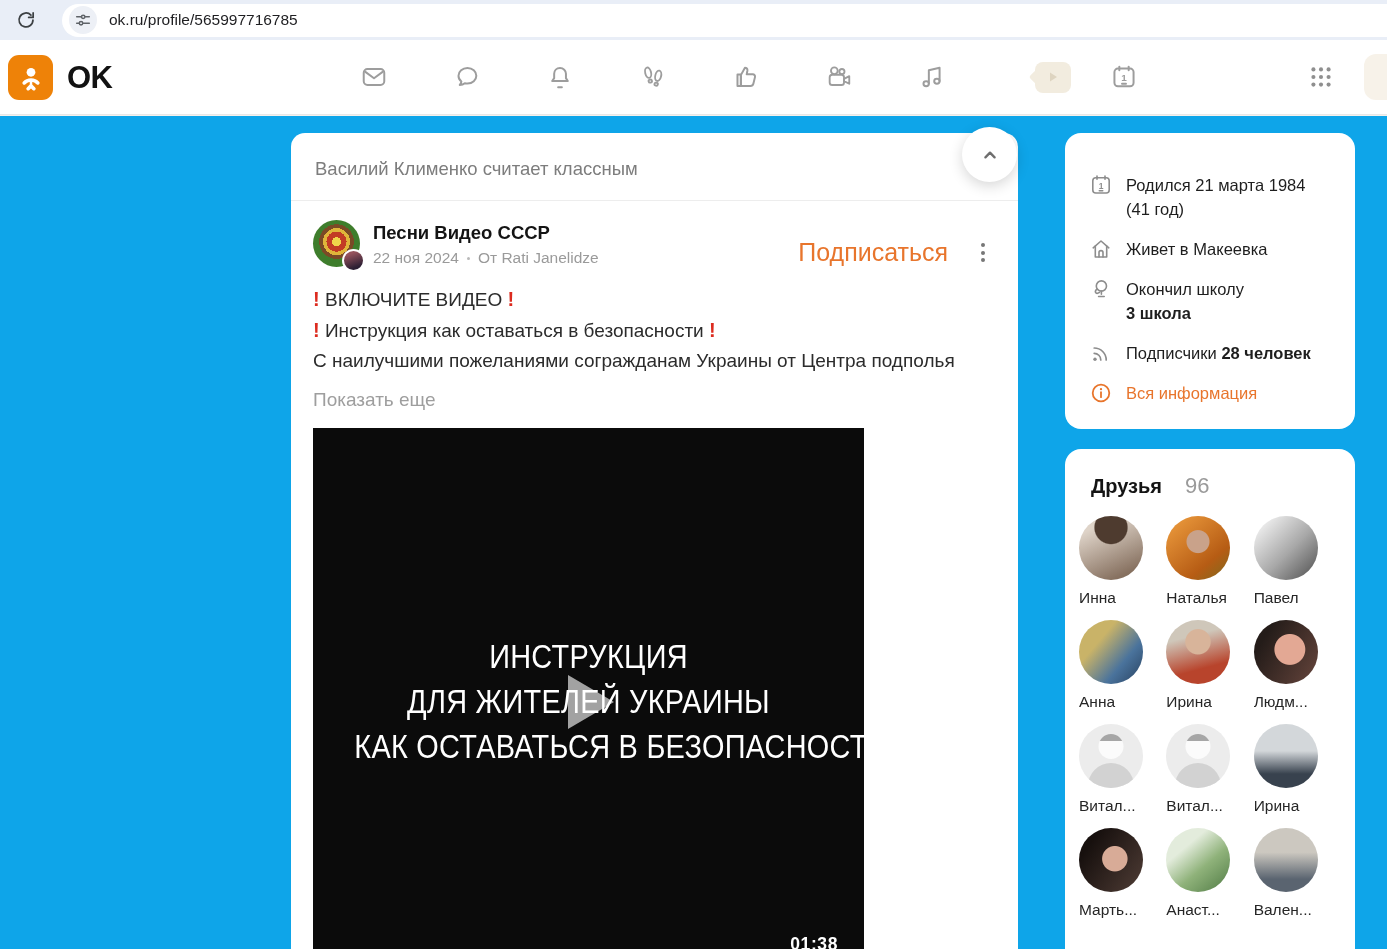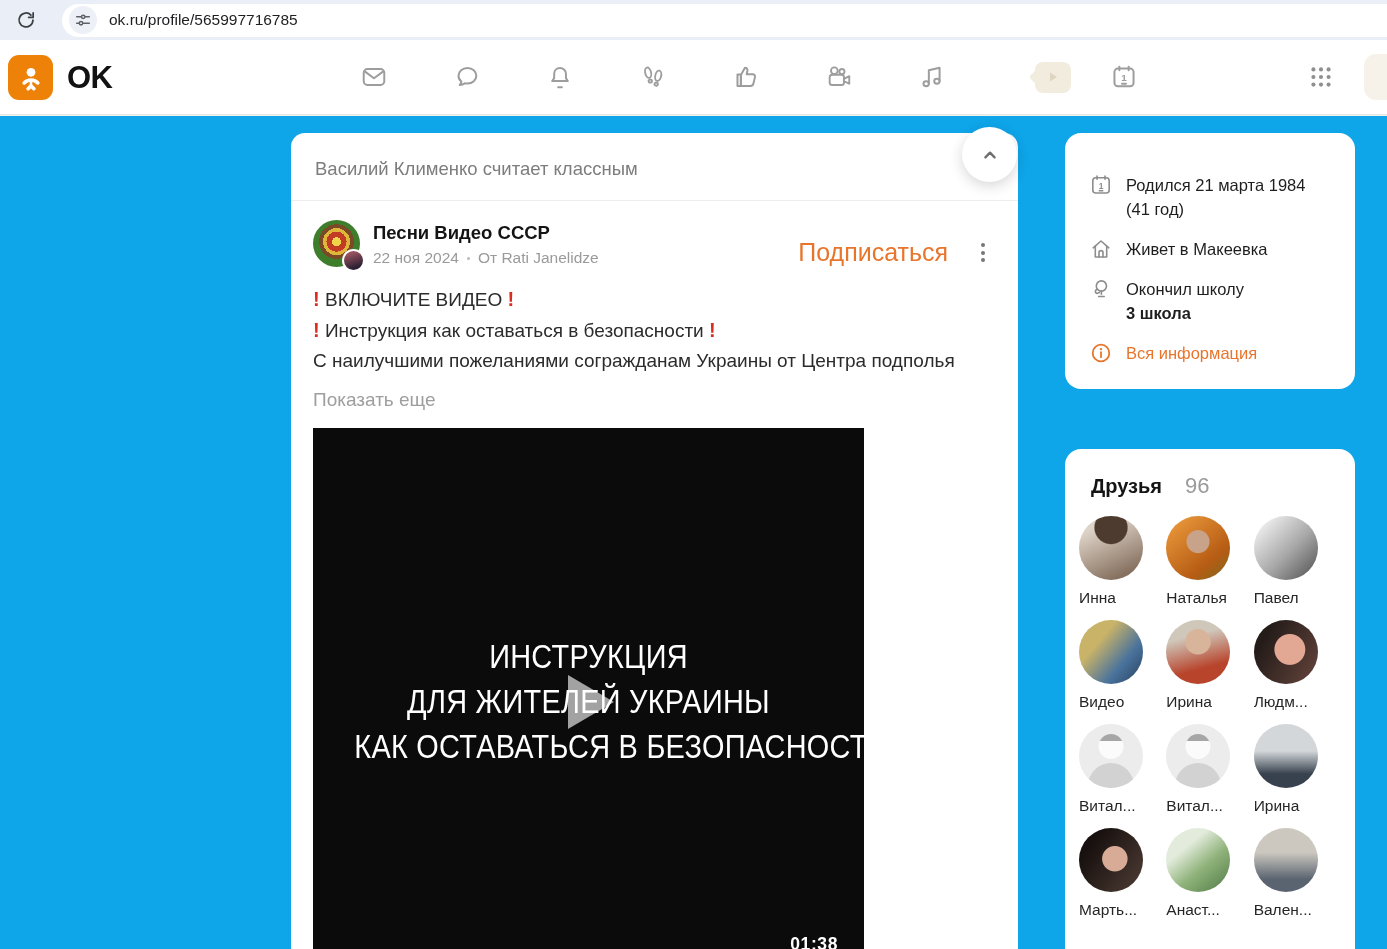--- a/index.html
+++ b/index.html
@@ -299,20 +299,28 @@
         <circle cx="12.4" cy="9" r="5.1"></circle>
         <path d="M7.6 12.2c-1.2 1.3-1.6 2.6-.8 3.5.8.9 2.3.7 3.7-.3"></path>
         <path d="M12.4 14.1v3.2M9.6 19.5h5.6"></path>
       </svg>
       <span>
         <span>Окончил школу</span><br>
         <span class="b">3 школа</span>
       </span>
     </div>
 
+    <div class="about-item">
+      <svg width="24" height="24" viewBox="0 0 24 24" fill="none" stroke="#8d8d8d" stroke-width="1.7" stroke-linecap="round">
+        <path d="M5.2 12.3a6.6 6.6 0 0 1 6.6 6.6"></path>
+          <path d="M5.2 7a12 12 0 0 1 12 12"></path>
+        <circle cx="6" cy="18.2" r="1.7" fill="#8d8d8d" stroke="none"></circle>
+      </svg>
+      <span><span>Подписчики</span> <span class="b">28 человек</span></span>
+    </div>
 
     <div class="about-item link-row">
       <svg width="24" height="24" viewBox="0 0 24 24" fill="none" stroke="#e8752c" stroke-width="1.8" stroke-linecap="round">
         <circle cx="12" cy="12" r="8.3"></circle>
           <line x1="12" y1="11.2" x2="12" y2="16.2"></line>
         <circle cx="12" cy="8.2" r="1.15" fill="#e8752c" stroke="none"></circle>
       </svg>
       <span class="info-link">Вся информация</span>
     </div>
   </aside>
@@ -330,21 +338,21 @@
       <div class="friend">
         <span class="f-av f2"></span>
         <span class="f-name">Наталья</span>
       </div>
       <div class="friend">
         <span class="f-av f3"></span>
         <span class="f-name">Павел</span>
       </div>
       <div class="friend">
         <span class="f-av f4"></span>
-        <span class="f-name">Видео</span>
+        <span class="f-name">Анна</span>
       </div>
       <div class="friend">
         <span class="f-av f5"></span>
         <span class="f-name">Ирина</span>
       </div>
       <div class="friend">
         <span class="f-av f6"></span>
         <span class="f-name">Людм...</span>
       </div>
       <div class="friend">

